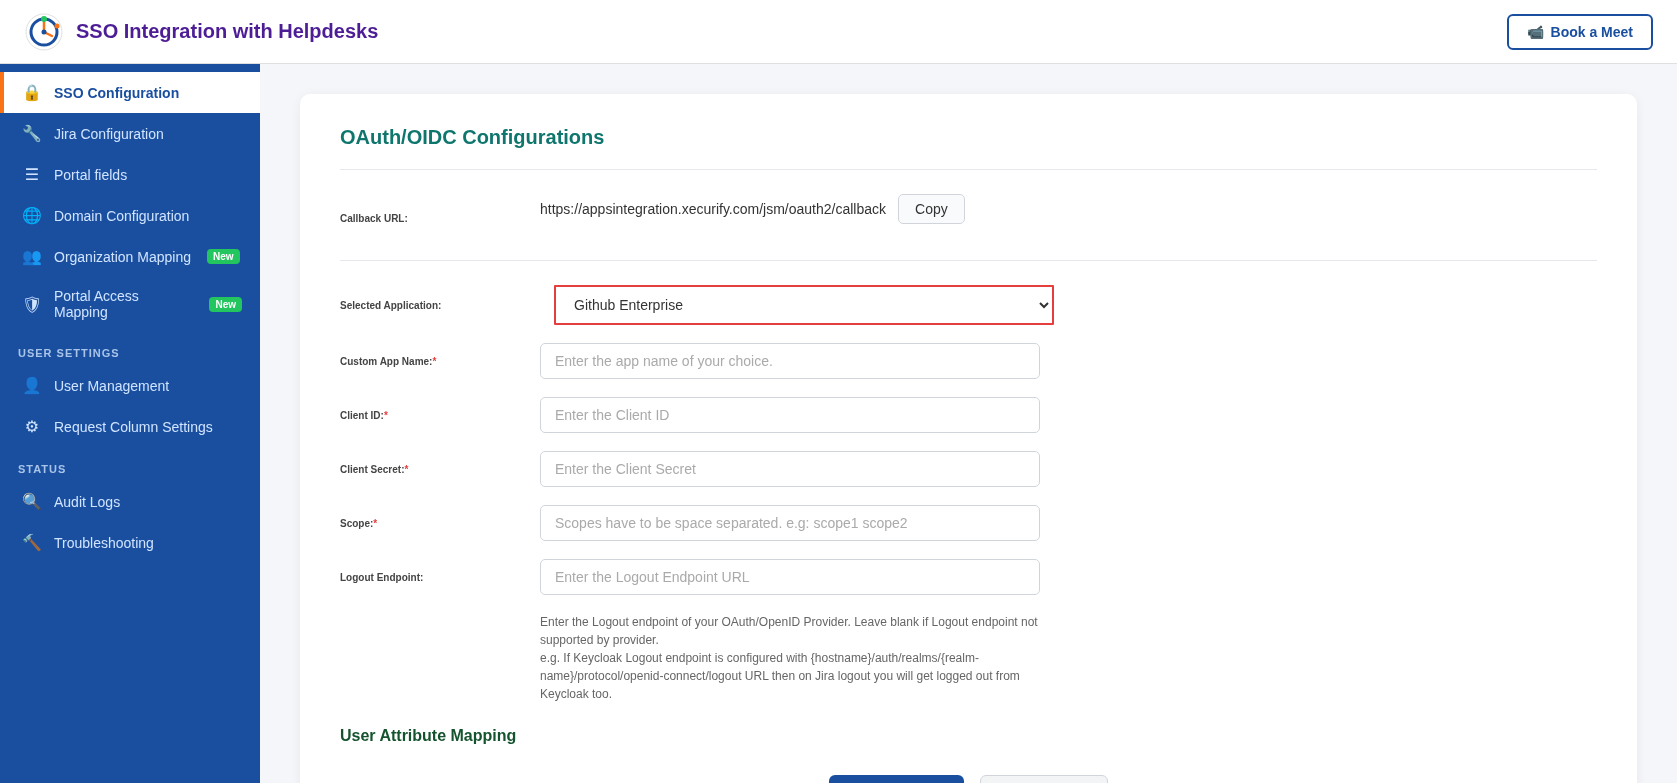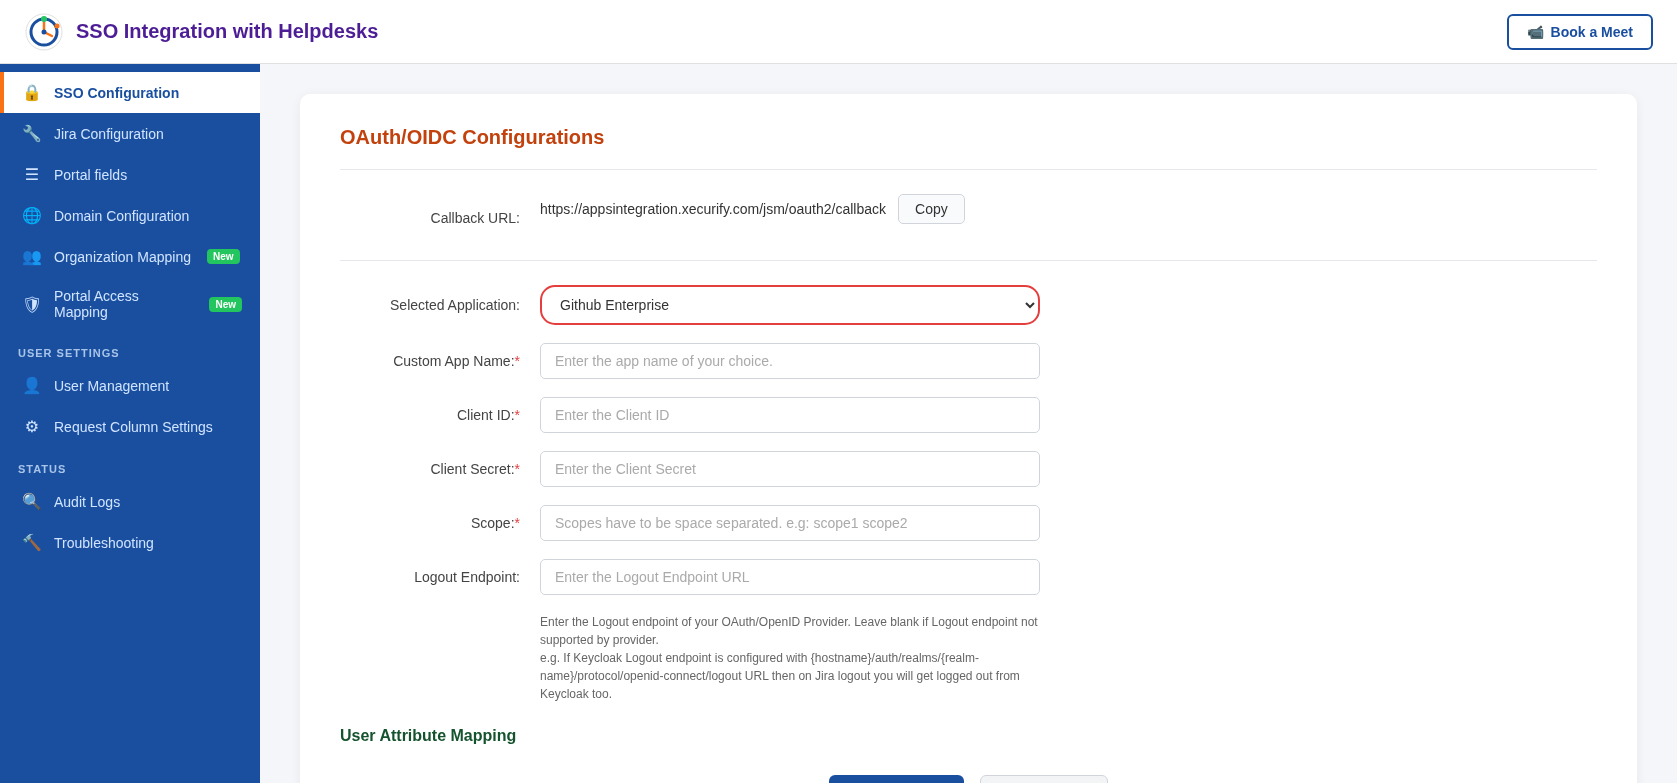--- a/index.html
+++ b/index.html
@@ -110,43 +110,42 @@
       background: #fff;
       border-radius: 10px;
       padding: 32px 40px 40px 40px;
       min-height: 660px;
       box-shadow: 0 2px 12px rgba(0,0,0,0.06);
       position: relative;
     }
     .card-title {
       font-size: 20px;
       font-weight: 700;
-      color: #c2410c;
+      color: #0f766e;
       margin-bottom: 20px;
     }
     .divider {
       border: none;
       border-top: 1px solid #e5e7eb;
       margin-bottom: 24px;
     }
 
     
     .form-row {
       display: flex;
       align-items: center;
       margin-bottom: 18px;
     }
     .form-label {
       width: 200px;
-      text-align: right;
       padding-right: 20px;
-      font-size: 14px;
+      font-size: 10px;
       color: #444;
       flex-shrink: 0;
-      font-weight: 400;
+      font-weight: 700;
     }
     .form-label .required {
       color: #e53e3e;
     }
     .form-control {
       flex: 1;
       max-width: 500px;
       padding: 9px 14px;
       border: 1px solid #d1d5db;
       border-radius: 5px;
@@ -156,26 +155,27 @@
       background: #fff;
     }
     .form-control::placeholder {
       color: #aaa;
     }
     .select-control {
       flex: 1;
       max-width: 500px;
       padding: 9px 14px;
       border: 2px solid #e53e3e;
-      border-radius: 15px;
+      border-radius: 1px;
       font-size: 14px;
       color: #333;
       outline: none;
       background: #fff;
       appearance: auto;
+      margin-left: 14px;
     }
 
     
     .callback-row {
       display: flex;
       align-items: center;
       gap: 12px;
       margin-bottom: 18px;
     }
     .callback-url-text {

